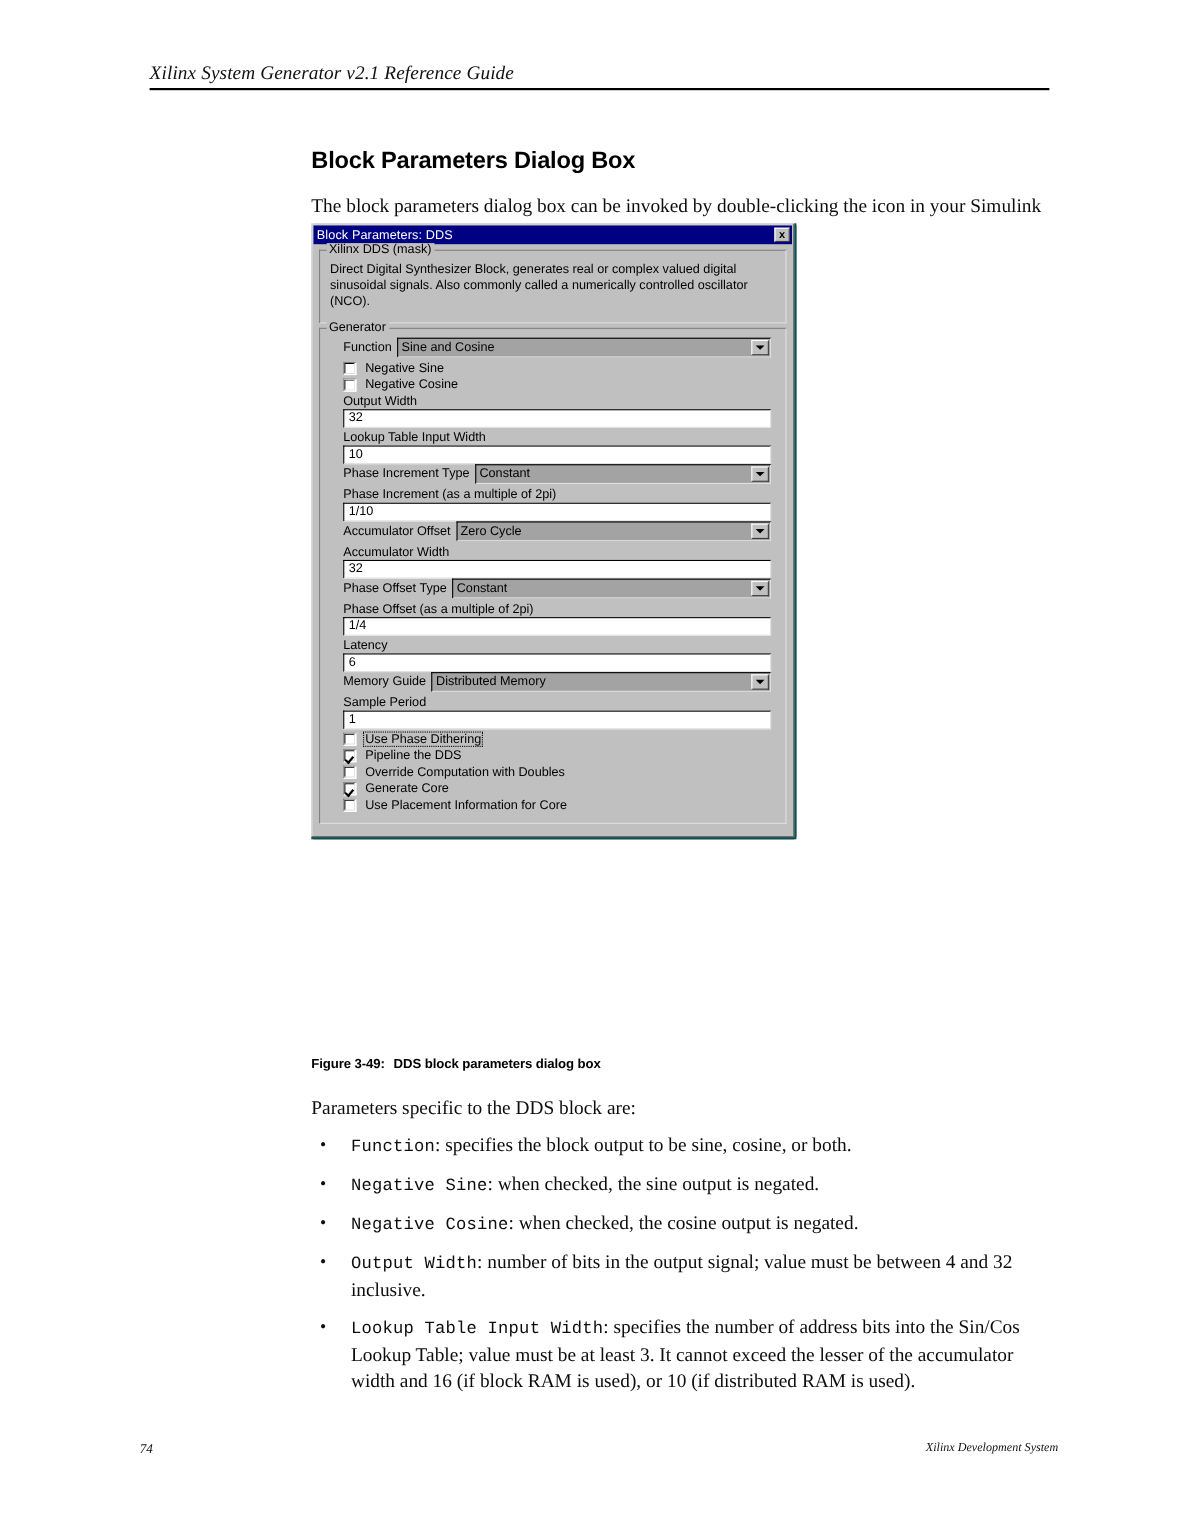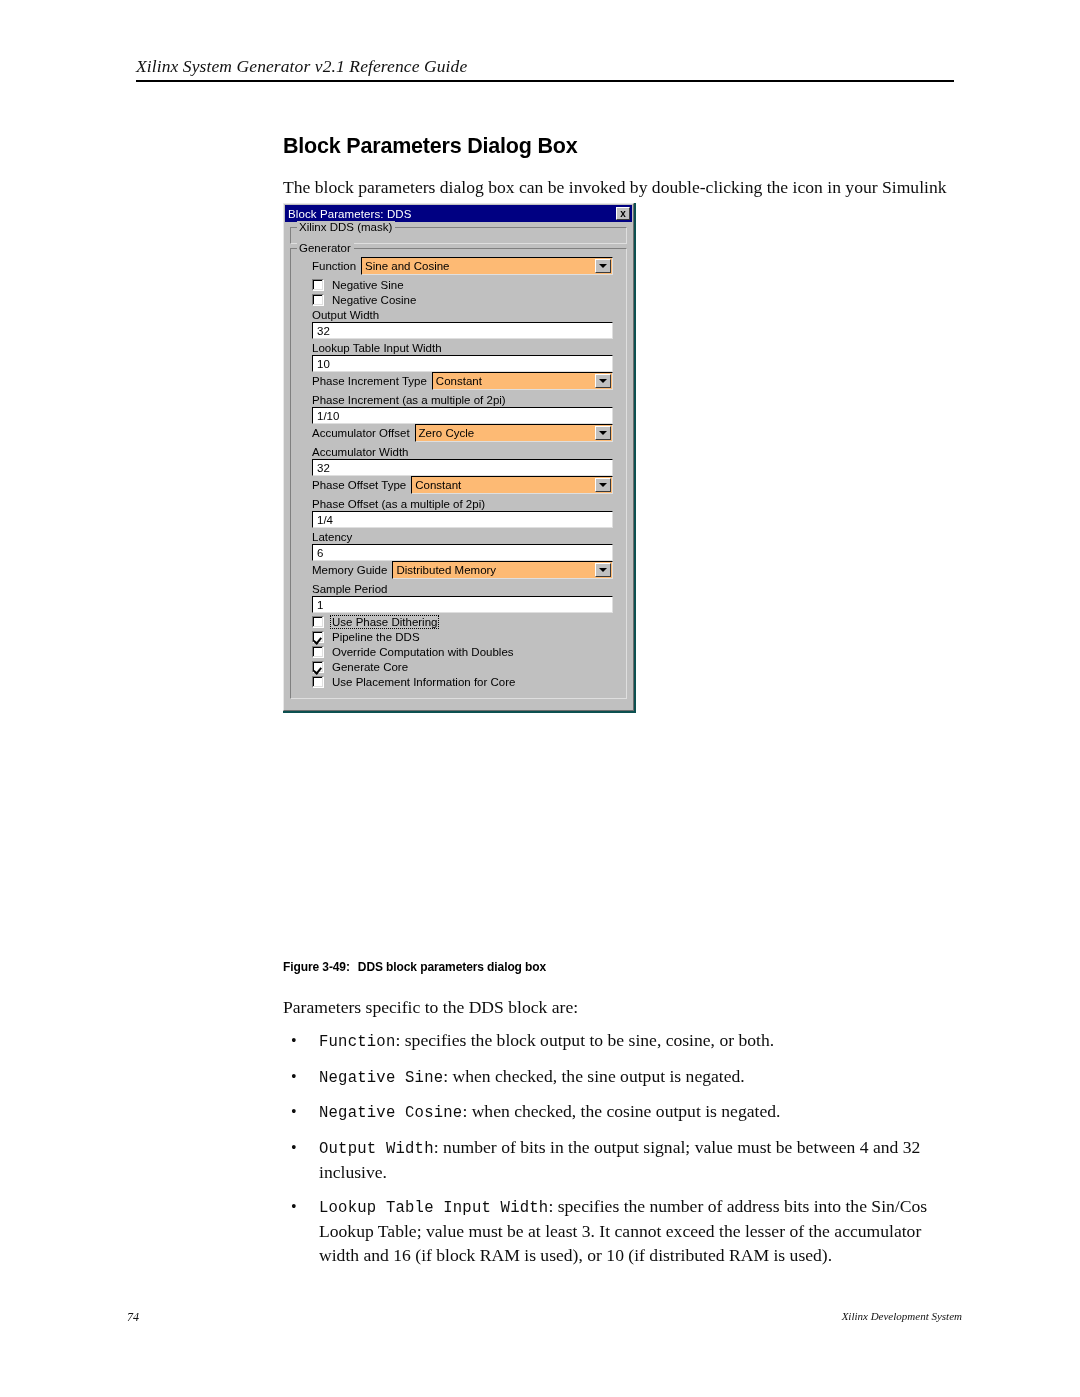--- a/index.html
+++ b/index.html
@@ -63,21 +63,21 @@
 
   
   .dialog-wrap {
     position: absolute;
     left: 283px;
     top: 203px;
     width: 390px;
   }
   .dialog {
     position: relative;
-    width: 351px;
+    width: 439px;
     background: #c0c0c0;
     border-top: 1px solid #e8e8e8;
     border-left: 1px solid #e8e8e8;
     border-right: 1px solid #6d6d6d;
     border-bottom: 1px solid #6d6d6d;
     box-shadow: 2px 0 0 #0c5050, 0 2px 0 #0c5050, 2px 2px 0 #0c5050;
     box-sizing: border-box;
     font-family: "Liberation Sans", sans-serif;
   }
   .titlebar {
@@ -192,21 +192,21 @@
     margin-left: 14px;
     margin-right: 6px;
   }
 
   
   .combo {
     flex: 1 1 auto;
     height: 18px;
     display: flex;
     align-items: stretch;
-    background: #fdba74;
+    background: #a3a3a3;
     border-top: 1px solid #000000;
     border-left: 1px solid #000000;
     border-right: 1px solid #dfdfdf;
     border-bottom: 1px solid #dfdfdf;
     box-sizing: border-box;
     margin-right: 6px;
   }
   .combo .combo-value {
     flex: 1 1 auto;
     display: flex;
@@ -373,20 +373,21 @@
       <span class="title-text">Block Parameters: DDS</span>
       <span class="close-btn">
         <span class="x-glyph">x</span>
       </span>
     </div>
 
     <div class="dlg-body">
 
       <div class="groupbox">
         <span class="gb-legend">Xilinx DDS (mask)</span>
+        <div class="mask-desc">Direct Digital Synthesizer Block, generates real or complex valued digital sinusoidal signals.  Also commonly called a numerically controlled oscillator (NCO).</div>
       </div>
 
       <div class="groupbox">
         <span class="gb-legend">Generator</span>
         <div id="params-host">
             <div class="row-inline">
               <span class="fld-label">Function</span>
               <div class="combo">
                 <span class="combo-value">Sine and Cosine</span>
                 <span class="combo-arrow">

